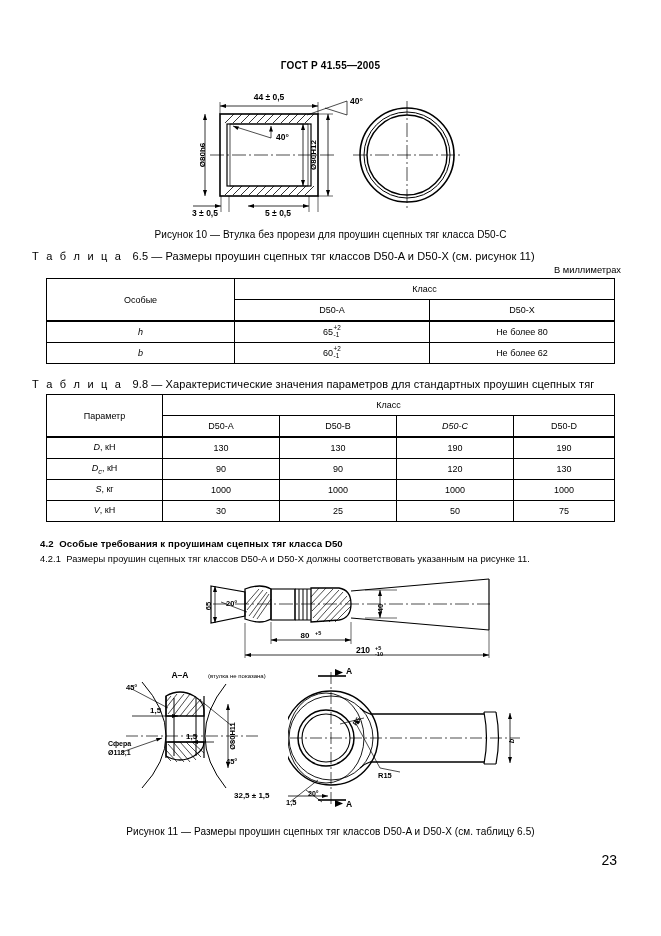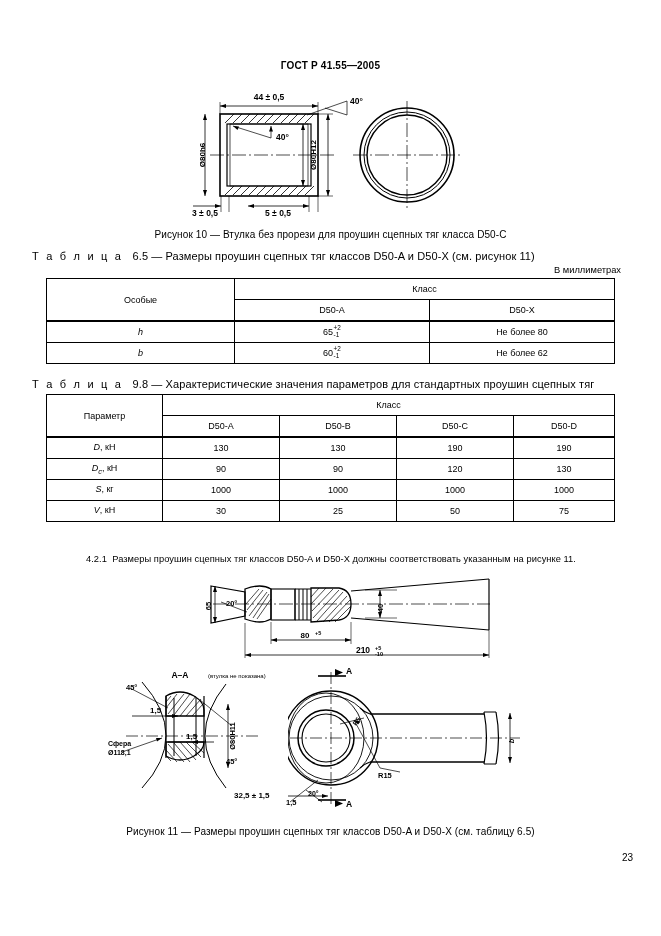--- a/index.html
+++ b/index.html
@@ -31,21 +31,21 @@
   .units{
     position:absolute;right:40px;font-size:9.3px;
   }
   .h2{
     position:absolute;left:40px;font-size:9.6px;font-weight:bold;letter-spacing:.1px;
   }
   .para{
     position:absolute;left:40px;font-size:9.3px;letter-spacing:.05px;
   }
   .pageno{
-    position:absolute;right:28px;top:852px;font-size:10px;
+    position:absolute;right:44px;top:852px;font-size:14px;
   }
 
   
   table.gost{
     position:absolute;border-collapse:collapse;
     font-size:9px;background:#fff;
   }
   table.gost td,table.gost th{
     border:1px solid #000;text-align:center;vertical-align:middle;
     font-weight:normal;padding:2px 1px;
@@ -207,21 +207,21 @@
 
   <table class="gost t66">
     <tbody>
         <tr>
       <td rowspan="2" style="width:113px;height:32px;">Параметр</td>
       <td colspan="4" style="height:16px;">Класс</td>
     </tr>
     <tr>
       <td style="width:114px;">D50-A</td>
       <td style="width:114px;">D50-B</td>
-      <td style="width:114px;">D50-C</td>
+      <td style="width:114px;font-style:italic;">D50-C</td>
       <td>D50-D</td>
     </tr>
     <tr>
       <td class="thick-top"><span class="italic">D</span><sub class="italic"></sub><span>, кН</span></td>
       <td class="thick-top">130</td>
       <td class="thick-top">130</td>
       <td class="thick-top">190</td>
       <td class="thick-top">190</td>
     </tr>
     <tr>
@@ -241,21 +241,24 @@
     <tr>
       <td><span class="italic">V</span><sub class="italic"></sub><span>, кН</span></td>
       <td>30</td>
       <td>25</td>
       <td>50</td>
       <td>75</td>
     </tr>
   </tbody>
     </table>
 
-  <div class="para" style="top:554px;margin-left:46px;">
+  <div class="h2" style="top:538px;">
+    <span>4.2</span>&nbsp;&nbsp;<span>Особые требования к проушинам сцепных тяг класса D50</span>
+  </div>
+  <div class="para" style="top:554px;">
     <span>4.2.1</span>&nbsp;&nbsp;<span>Размеры проушин сцепных тяг классов D50-A и D50-X должны соответствовать указанным на рисунке 11.</span>
   </div>
 
   <svg class="draw" style="left:205px;top:566px;" width="290" height="95" viewBox="0 0 290 95">
     <g stroke="#000" fill="none" stroke-width="1">
 
       <line x1="8" y1="38" x2="285" y2="38" stroke-width="0.7" stroke-dasharray="14,3,2,3"></line>
 
       <path d="M6,20 L40,26 L40,50 L6,57 Z" stroke-width="1.2"></path>
 

